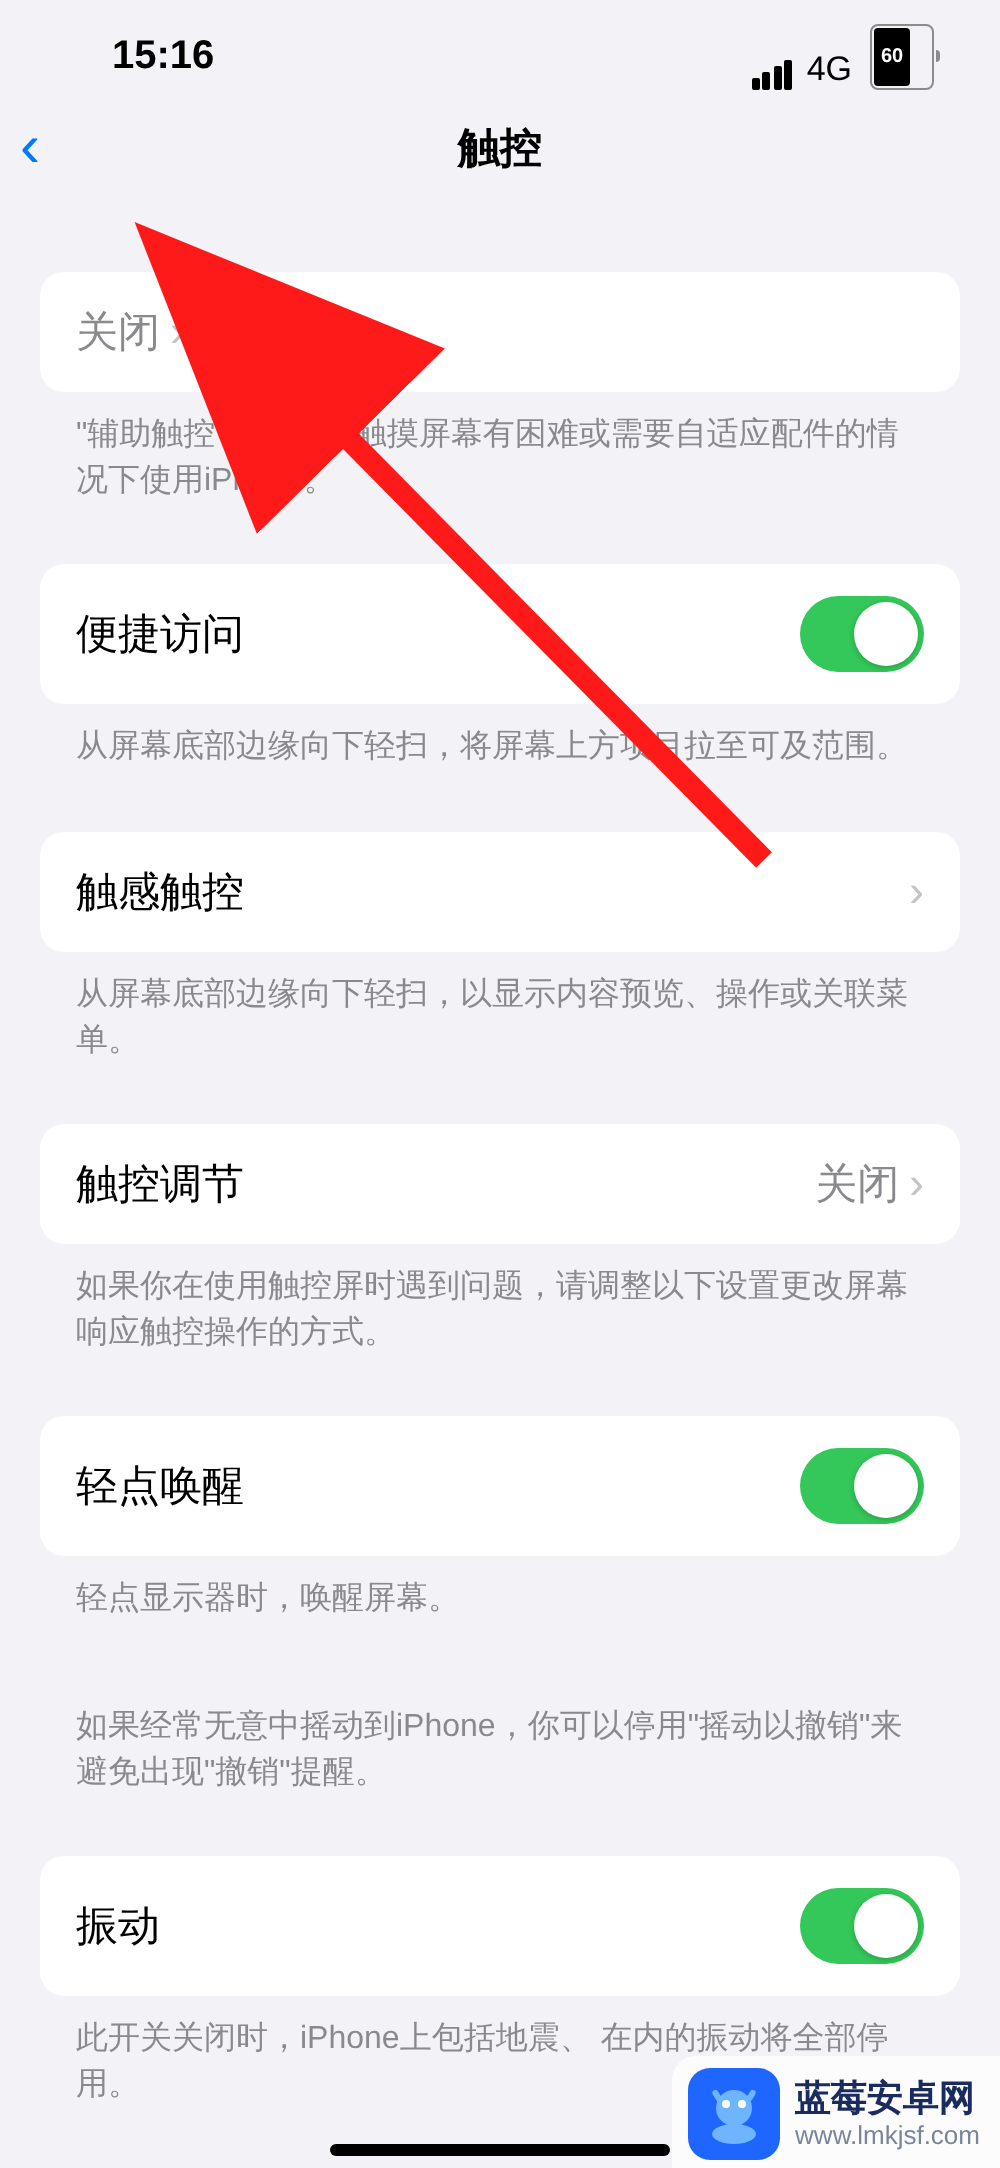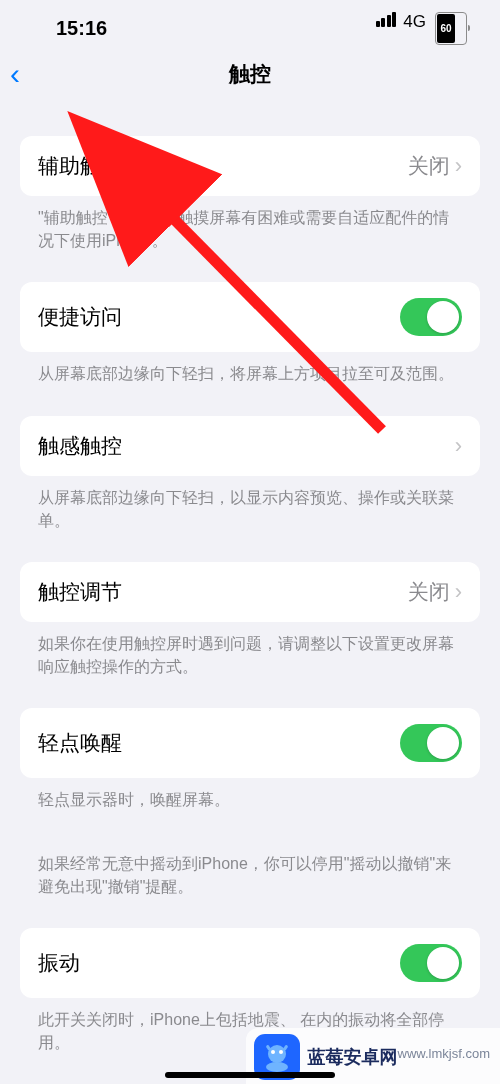--- a/index.html
+++ b/index.html
@@ -12,21 +12,21 @@
       overflow: hidden;
     }
     .status-bar {
       display: flex;
       justify-content: space-between;
       align-items: center;
       padding: 14px 30px 6px 56px;
       height: 48px;
     }
     .time { font-size: 20px; font-weight: 600; }
-    .status-right { display: flex; align-items: flex-start; gap: 5px; }
+    .status-right { display: flex; align-items: flex-end; gap: 5px; }
     .signal { display: flex; align-items: flex-end; gap: 1.5px; }
     .signal span { width: 4px; background: #000; border-radius: 1px; }
     .signal span:nth-child(1){height:6px} .signal span:nth-child(2){height:9px}
     .signal span:nth-child(3){height:12px} .signal span:nth-child(4){height:15px}
     .net-label { font-size: 17px; font-weight: 500; margin-left: 2px; }
     .battery { display: flex; align-items: center; margin-left: 4px; position: relative; }
     .battery-body { width: 32px; height: 33px; border: 1.5px solid #8b8b8b; border-radius: 4px; position: relative; }
     .battery-fill { position: absolute; left: 1px; top: 1px; bottom: 1px; width: 60%; background: #000; border-radius: 2px; display:flex; align-items:center; justify-content:center; }
     .battery-pct { color:#fff; font-size:10px; font-weight:700; }
     .battery-tip { width: 2px; height: 6px; background: #8b8b8b; border-radius: 0 2px 2px 0; margin-left: 1px; }
@@ -52,21 +52,21 @@
 
     .arrow-overlay { position:absolute; left:0; top:0; pointer-events:none; }
 
     .watermark {
       position: absolute; right: 0; bottom: 0;
       display: flex; align-items: center; gap: 8px;
       background: rgba(255,255,255,.78); padding: 6px 10px 4px 8px;
       border-top-left-radius: 12px;
     }
     .wm-icon { width: 46px; height: 46px; background:#1e66ff; border-radius: 11px; display:flex; align-items:center; justify-content:center; }
-    .wm-text { display:flex; line-height:1.25; }
+    .wm-text { display:flex; flex-direction:column; line-height:1.25; }
     .wm-title { font-size: 18px; font-weight: 700; color:#1b2b5e; }
     .wm-url { font-size: 13px; color:#7b8599; }
 
     .home-indicator { position:absolute; bottom:6px; left:50%; transform:translateX(-50%); width:170px; height:6px; background:#000; border-radius:3px; }
   </style>
 </head>
 <body>
 
 <div class="status-bar">
   <div class="time">15:16</div>
@@ -92,21 +92,20 @@
 <div class="nav">
   <div class="back">
     <span class="back-chevron">‹</span>
   </div>
   <div class="title">触控</div>
 </div>
 
 <div class="content">
 
   <div class="cell">
-    <span class="cell-label">辅助触控</span>
     <span class="cell-trail">
       <span>关闭</span>
       <span class="chevron">›</span>
     </span>
   </div>
   <div class="footer">"辅助触控"可让你在触摸屏幕有困难或需要自适应配件的情况下使用iPhone。</div>
 
   <div class="cell">
     <span class="cell-label">便捷访问</span>
     <div class="switch"></div>

